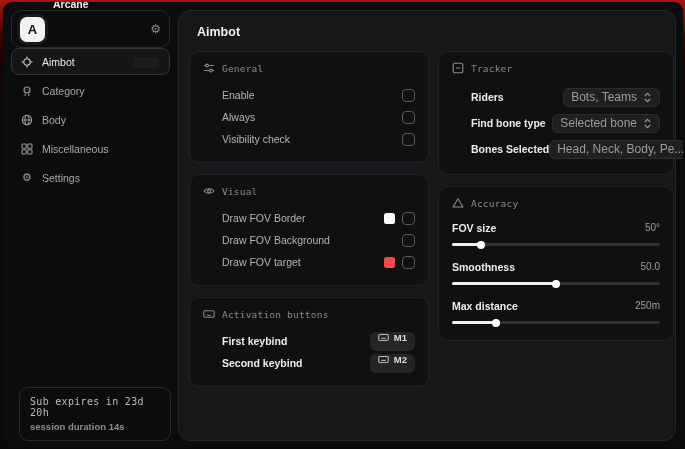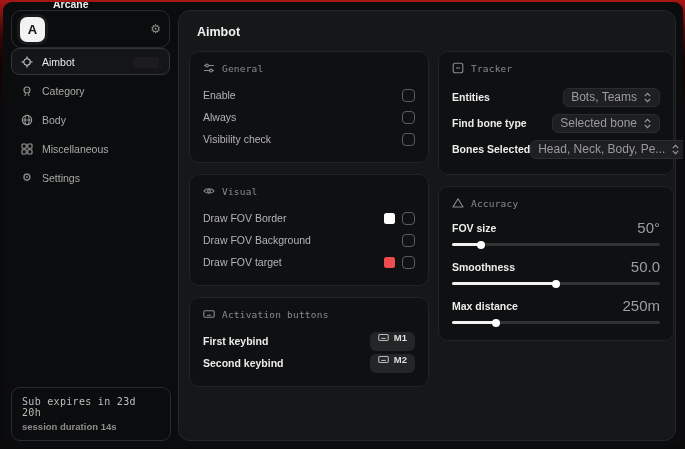--- a/index.html
+++ b/index.html
@@ -37,21 +37,21 @@
     font-size:10.5px; color:#a9a9a9; cursor:pointer; position:relative;
   }
   .nav-item.active { border-color:#343537; background:#141517; color:#e9e9e9; }
   .nav-icon { width:12px; height:12px; flex:none; display:flex; align-items:center; justify-content:center; color:#9a9a9a; font-size:11px; line-height:1; }
   .nav-item.active .nav-icon { color:#d5d5d5; }
   .ghost-badge {
     position:absolute; right:10px; top:8px; width:26px; height:11px;
     border-radius:3px; background:#222325; opacity:0.55;
   }
   .sub-box {
-    position:absolute; left:8px; right:7px; bottom:6px;
+    position:absolute; left:16px; right:7px; bottom:6px;
     border:1px solid #2a2b2d; border-radius:9px; padding:8px 10px;margin-top:10px;
   }
   .sub-line1 { font-family:"DejaVu Sans Mono", monospace; font-size:10px; color:#bdbdbd; letter-spacing:0.3px; }
   .sub-line2 { font-size:9.5px; color:#8d8d8d; font-weight:bold; margin-top:3px; }
   
   .panel {
     position:absolute; left:175px; top:8px; right:7px; bottom:6px;
     background:#161718; border:1px solid #26272a; border-radius:12px;
   }
   .panel-title { font-size:12.5px; font-weight:bold; color:#f0f0f0; padding:14px 18px 0 18px; }
@@ -60,21 +60,21 @@
   .card {
     background:#0f1011; border:1px solid #222326; border-radius:10px;
     padding:10px 13px 12px 13px; margin-bottom:11px;
   }
   .card-header {
     display:flex; align-items:center; gap:7px;
     font-family:"DejaVu Sans Mono", monospace; font-size:9.5px; color:#8a8b8d;
     margin-bottom:10px; letter-spacing:0.2px;
   }
   .card-icon { width:12px; height:12px; color:#8a8b8d; flex:none; }
-  .row { display:flex; align-items:center; justify-content:space-between; height:22px; }
+  .row { display:flex; align-items:center; justify-content:space-between; height:22px;margin-left:19px; }
   .row-label { font-size:10.5px; color:#b4b4b6; }
   .row-label.strong { color:#ececec; font-weight:bold; }
   .row-right { display:flex; align-items:center; gap:7px; }
   .checkbox {
     width:13px; height:13px; border:1.5px solid #5b5c5e; border-radius:4px;
     background:#101112; cursor:pointer;
   }
   .swatch { width:11px; height:11px; border-radius:2.5px; cursor:pointer; }
   .dropdown {
     display:flex; align-items:center; gap:6px; height:19px; padding:0 7px;
@@ -84,21 +84,21 @@
   .dropdown .dd-text { overflow:hidden; text-overflow:ellipsis; max-width:132px; }
   .keybtn {
     display:flex; align-items:flex-start; gap:5px; height:19px; padding:0 8px;
     background:#242527; border-radius:6px; font-size:9.5px; font-weight:bold;
     color:#dcdcdc; cursor:pointer;
   }
   .keybtn svg { color:#b9b9b9; }
   
   .slider-group { margin-bottom:8px; }
   .slider-head { display:flex; justify-content:space-between; align-items:center; height:17px;gap:16px; }
-  .slider-value { font-size:15px; color:#9d9e a0; color:#9d9ea0; }
+  .slider-value { font-size:10px; color:#9d9e a0; color:#9d9ea0; }
   .slider { position:relative; height:12px; margin-top:2px; cursor:pointer; }
   .slider-track { position:absolute; left:0; right:0; top:5px; height:3px; border-radius:2px; background:#313234; }
   .slider-fill  { position:absolute; left:0; top:5px; height:3px; border-radius:2px; background:#f1f1f1; }
   .slider-thumb {
     position:absolute; top:2.5px; width:8px; height:8px; border-radius:50%;
     background:#ffffff; transform:translateX(-4px);
   }
   svg { display:block; }
 </style>
 </head>
@@ -285,21 +285,21 @@
         <div class="card-header">
           <span class="card-icon">
             <svg width="12" height="12" viewBox="0 0 12 12" fill="none" stroke="currentColor" stroke-width="1.1">
               <rect x="1.2" y="1.2" width="9.6" height="9.6" rx="2"></rect>
                 <line x1="4" y1="6" x2="8" y2="6"></line>
             </svg>
           </span>
           <span>Tracker</span>
         </div>
         <div class="row" style="height:26px">
-          <span class="row-label strong">Entities</span>
+          <span class="row-label strong">Riders</span>
           <span class="dropdown">
             <span class="dd-text">Bots, Teams</span>
             <span>
               <svg width="9" height="11" viewBox="0 0 10 12" fill="none" stroke="currentColor" stroke-width="1.3">
                 <path d="M2 4.5 L5 1.5 L8 4.5"></path>
                   <path d="M2 7.5 L5 10.5 L8 7.5"></path>
               </svg>
             </span>
           </span>
         </div>

